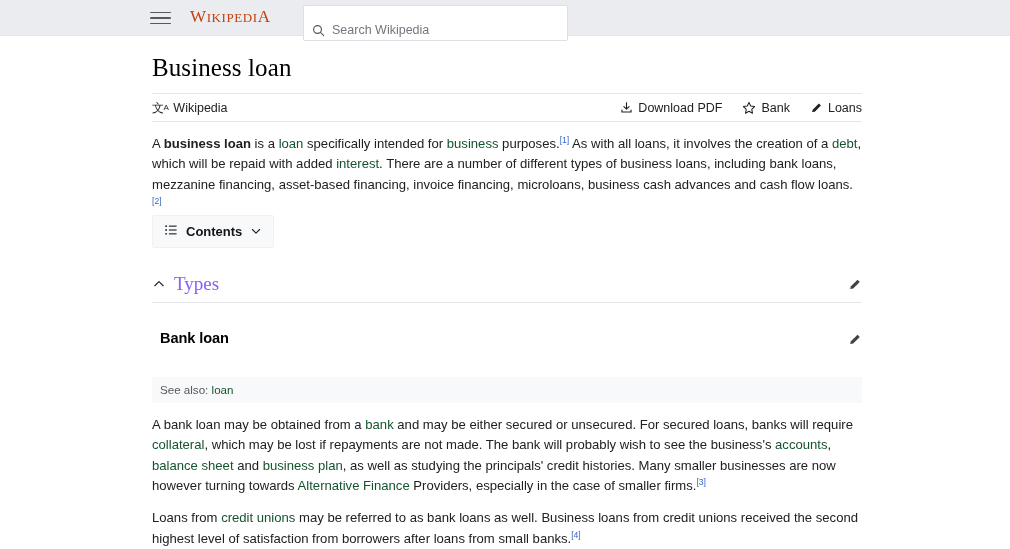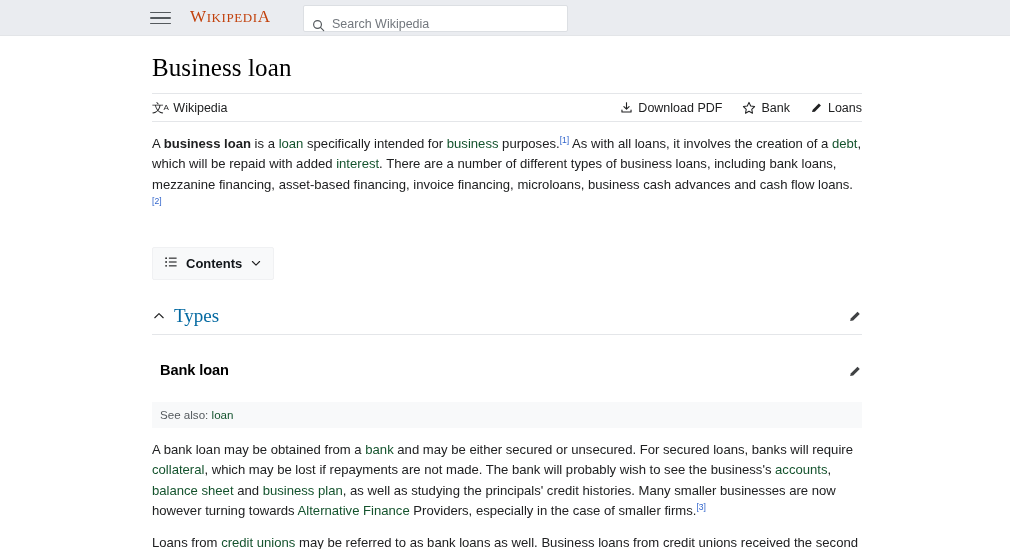--- a/index.html
+++ b/index.html
@@ -57,22 +57,22 @@
   .searchbox {
     position: absolute;
     left: 303px;
     top: 5px;
     width: 265px;
     height: 27px;
     background: #ffffff;
     border: 1px solid #dcdfe3;
     border-radius: 2px;
     display: flex;
-    align-items: flex-end;
-    padding: 0 8px;
+    align-items: flex-start;
+    padding: 17px 8px;
   }
   .searchbox .s-icon {
     width: 13px; height: 13px;
     flex: 0 0 auto;
     margin-right: 7px;
     position: relative;
     top: 0px;
   }
   .searchbox input {
     border: none;
@@ -151,21 +151,21 @@
   sup.ref {
     font-size: 8.6px;
     vertical-align: super;
     line-height: 0;
   }
   sup.ref a { color: #3366cc; text-decoration: none; }
   b.lead { font-weight: bold; }
 
   
   .contents-btn {
-    margin-top: 32px;
+    margin-top: 0;
     display: inline-flex;
     align-items: center;
     gap: 8px;
     background: #f8f9fa;
     border: 1px solid #f0f1f3;
     border-radius: 2px;
     padding: 7px 11px 7px 11px;
     cursor: pointer;
     height: 33px;
   }
@@ -184,21 +184,21 @@
     padding-bottom: 6px;
     display: flex;
     align-items: center;
     justify-content: space-between;
   }
   .h2left { display: flex; align-items: center; gap: 8px; }
   .h2 {
     font-family: "Liberation Serif", serif;
     font-size: 19px;
     font-weight: normal;
-    color: #0369a1;
+    color: #8b5cf6;
     margin: 0;
     line-height: 24px;
   }
   .collapse-chev { cursor: pointer; display: inline-flex; }
 
   .h3wrap {
     margin-top: 18px;
     width: 710px;
     display: flex;
     align-items: center;
@@ -210,21 +210,21 @@
     color: #000000;
     margin: 8px;
     line-height: 19px;
     letter-spacing: -0.1px;
   }
 
   .edit-pencil { cursor: pointer; display: inline-flex; }
 
   
   .hatnote {
-    margin-top: 14px;
+    margin-top: 21px;
     width: 710px;
     background: #f8f9fa;
     padding: 5px 0 5px 8px;
     font-size: 11.6px;
     color: #54595d;
     line-height: 16px;
   }
 </style>
 </head>
 <body>

